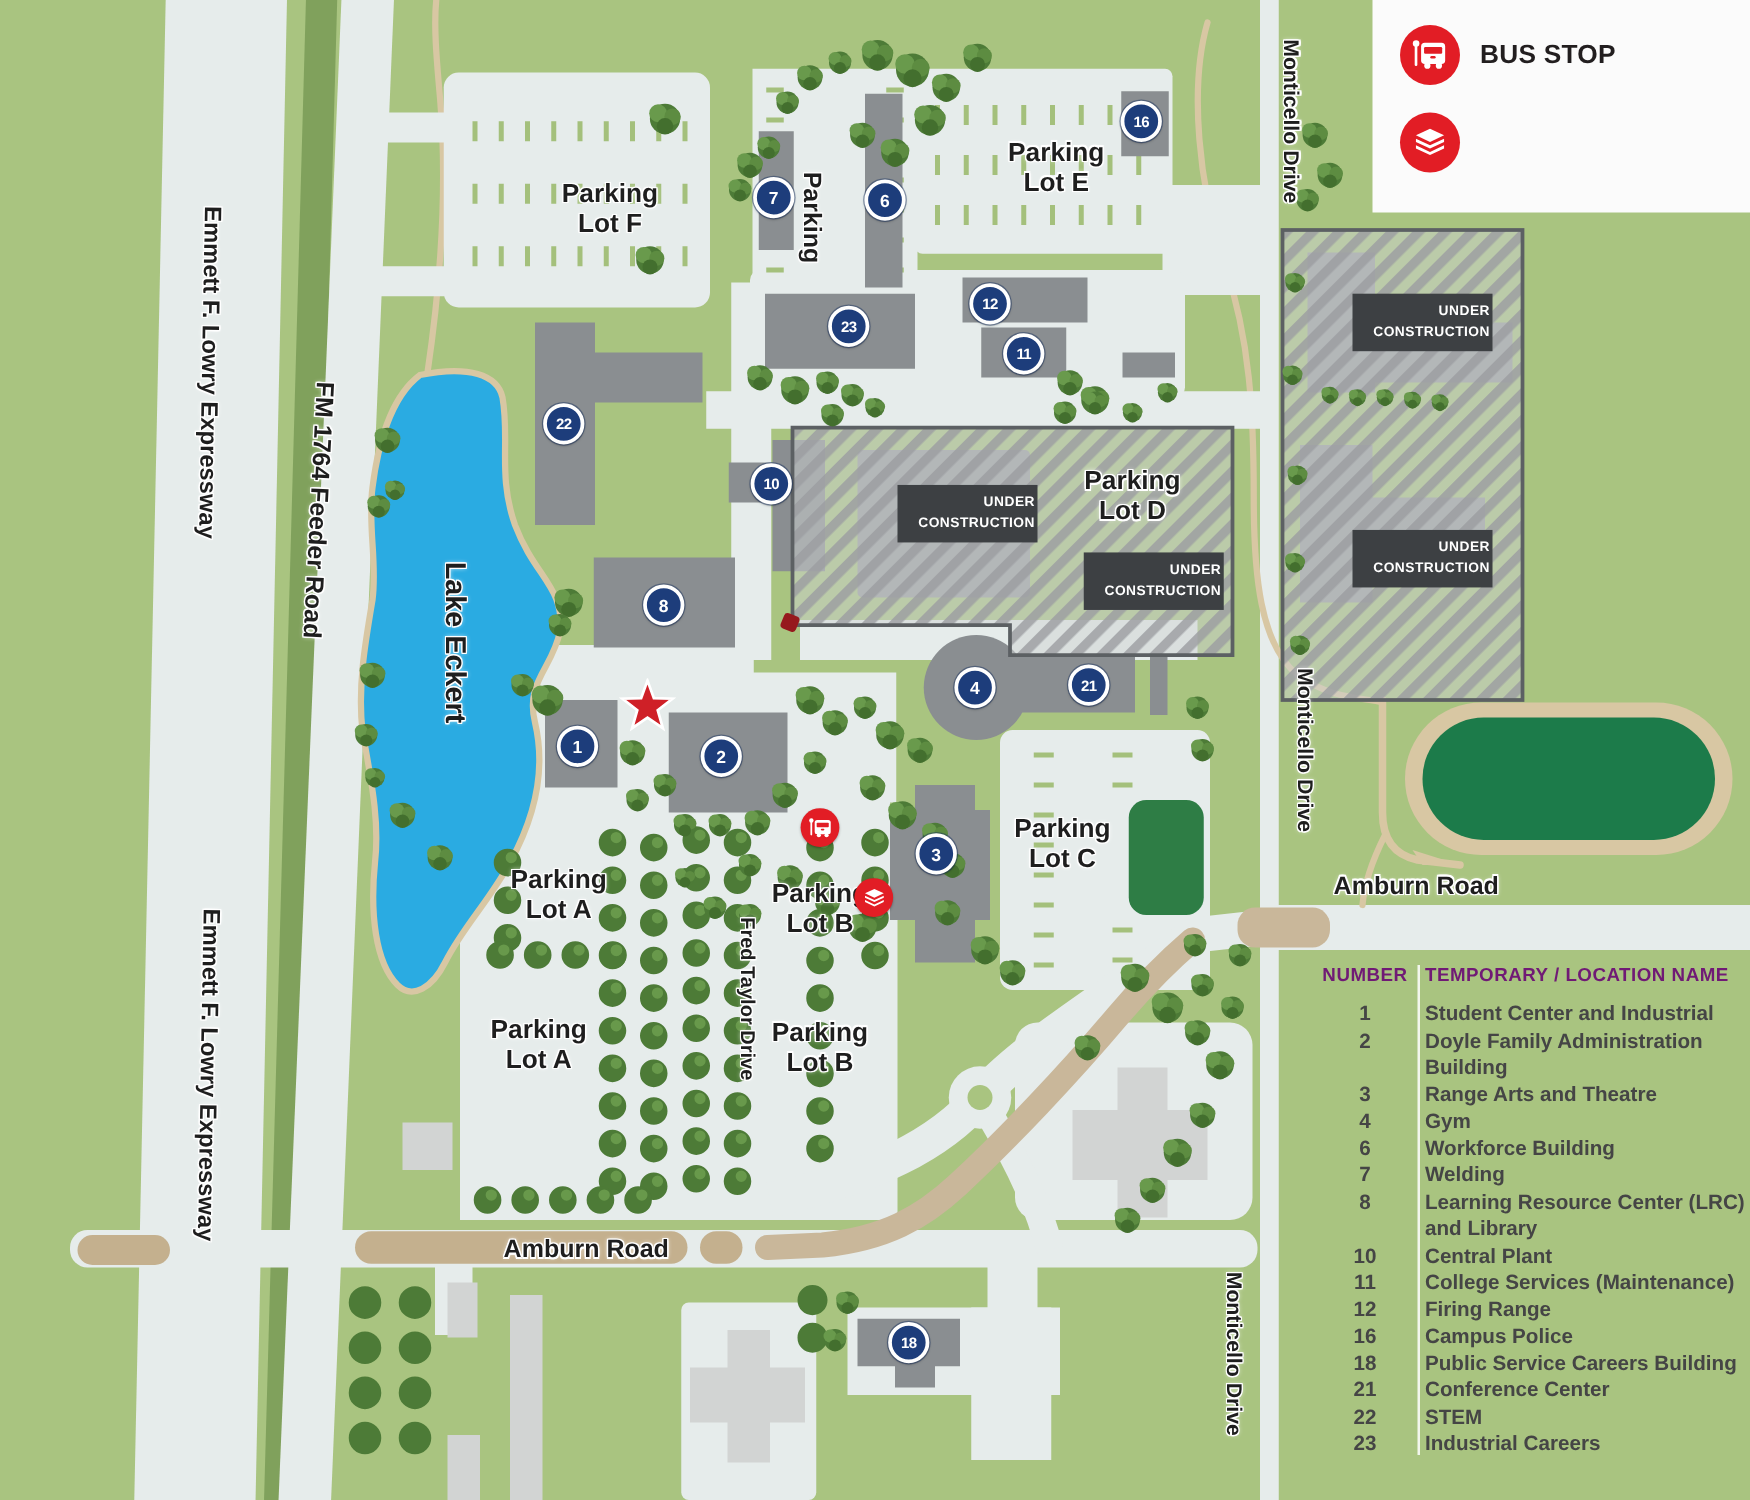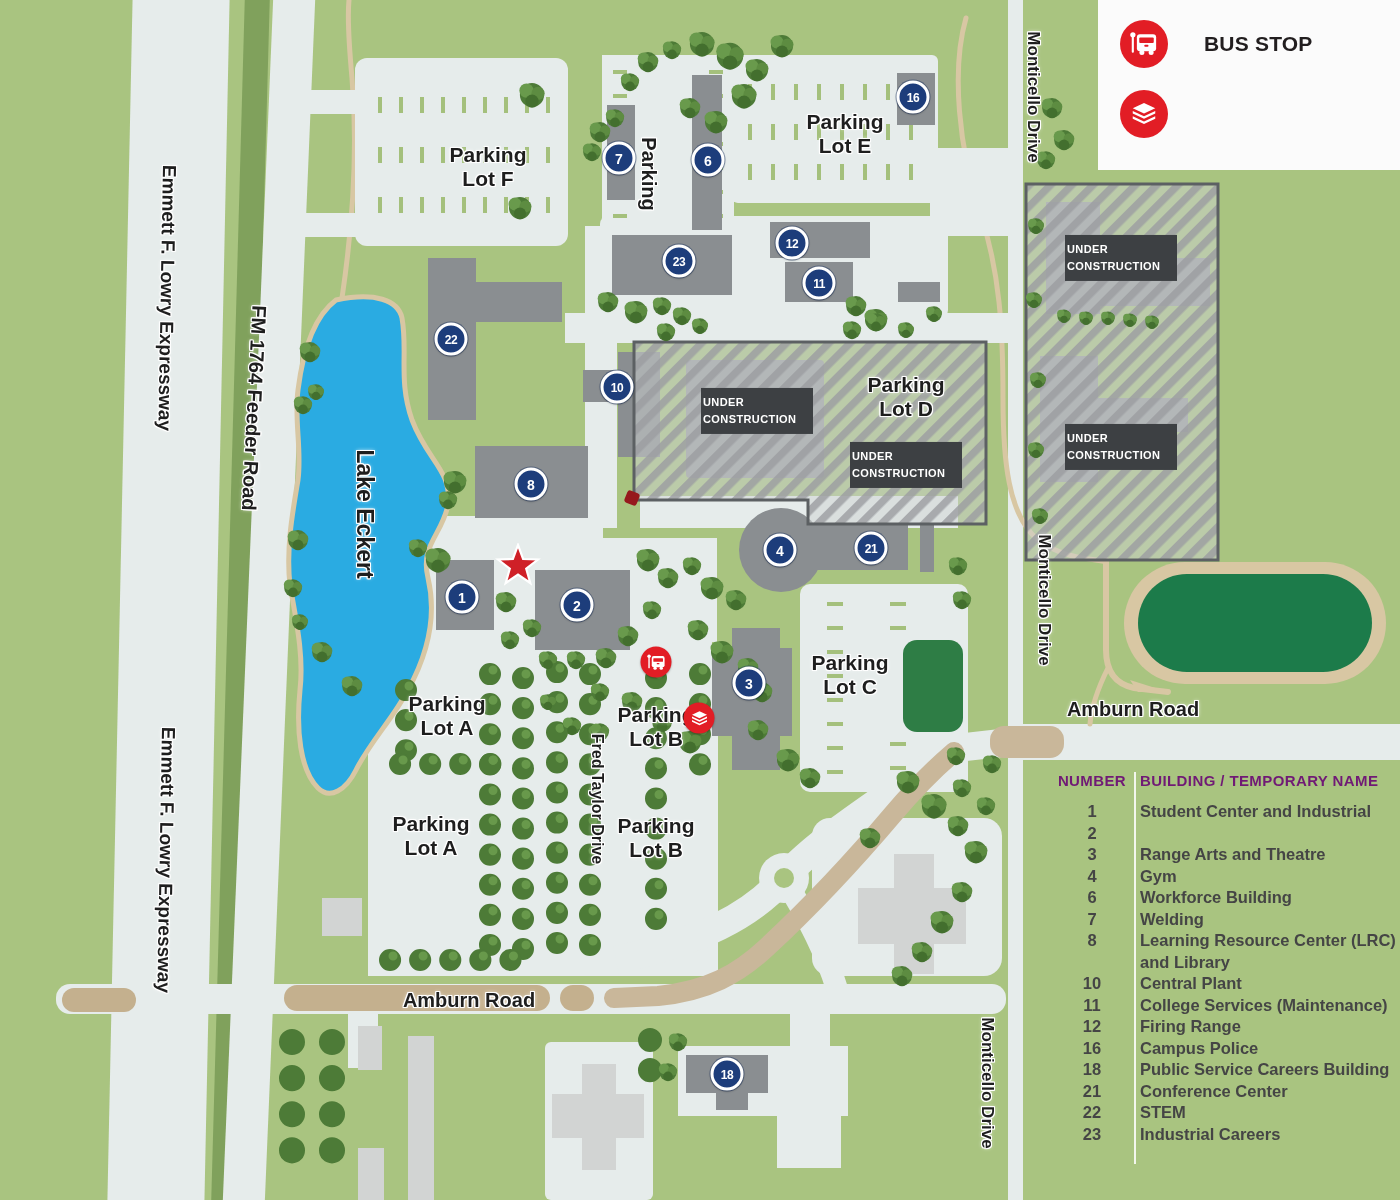--- a/index.html
+++ b/index.html
@@ -26,25 +26,25 @@
   
   .poi{position:absolute;width:31px;height:31px;transform:translate(-50%,-50%);
        background:#e21d25;border-radius:50%;display:flex;align-items:center;justify-content:center;
        box-shadow:0 1px 2px rgba(0,0,0,.3);}
   .poi svg{width:20px;height:20px;}
   .star{position:absolute;transform:translate(-50%,-50%);}
   .hexdot{position:absolute;width:13px;height:13px;transform:translate(-50%,-50%) rotate(22deg);
           background:#96191d;border-radius:3px;}
   
   .ucbox{position:absolute;transform:translate(-50%,-50%);width:108px;background:#3d4043;
-         color:#fff;font-size:11px;font-weight:bold;letter-spacing:.4px;text-align:left;
-         line-height:1.55;padding:6px 2px;white-space:pre-line;}
+         color:#fff;font-size:11px;font-weight:bold;letter-spacing:.4px;text-align:right;
+         line-height:1.55;padding:6px 2px;white-space:pre-line;margin-left:17px;}
   
   #legend{position:absolute;left:1098px;top:0;width:302px;height:170px;background:#fbfbfb;}
-  .leg-item{position:absolute;left:0;width:100%;display:flex;align-items:center;gap:20px;}
+  .leg-item{position:absolute;left:0;width:100%;display:flex;align-items:center;}
   .leg-ic{width:48px;height:48px;border-radius:50%;background:#e21d25;flex:0 0 48px;
           margin-left:22px;display:flex;align-items:center;justify-content:center;}
   .leg-ic svg{width:30px;height:30px;}
   .leg-tx{margin-left:16px;font-size:21px;font-weight:bold;color:#221e1f;
           letter-spacing:.2px;line-height:1.2;white-space:pre-line;}
   
   #blist{position:absolute;left:1056px;top:772px;width:344px;color:#454545;}
   #blist .hd{display:grid;grid-template-columns:72px 1fr;column-gap:12px;
              color:#701a75;font-weight:bold;font-size:15px;letter-spacing:.4px;margin-bottom:12px;}
   #blist .hd .n{text-align:center;}
@@ -451,28 +451,29 @@
             <use href="#bookGlyph"></use>
           </svg>
       </div>
     </div>
   </div>
 
   <div id="bl-divider"></div>
   <div id="blist">
     <div class="hd">
       <span class="n">NUMBER</span>
-      <span>BUILDING / TEMPORARY NAME</span>
+      <span>TEMPORARY / LOCATION NAME</span>
     </div>
     <div class="row">
         <span class="n">1</span>
         <span>Student Center and Industrial</span>
       </div>
     <div class="row">
         <span class="n">2</span>
+        <span>Doyle Family Administration Building</span>
       </div>
     <div class="row">
         <span class="n">3</span>
         <span>Range Arts and Theatre</span>
       </div>
     <div class="row">
         <span class="n">4</span>
         <span>Gym</span>
       </div>
     <div class="row">

